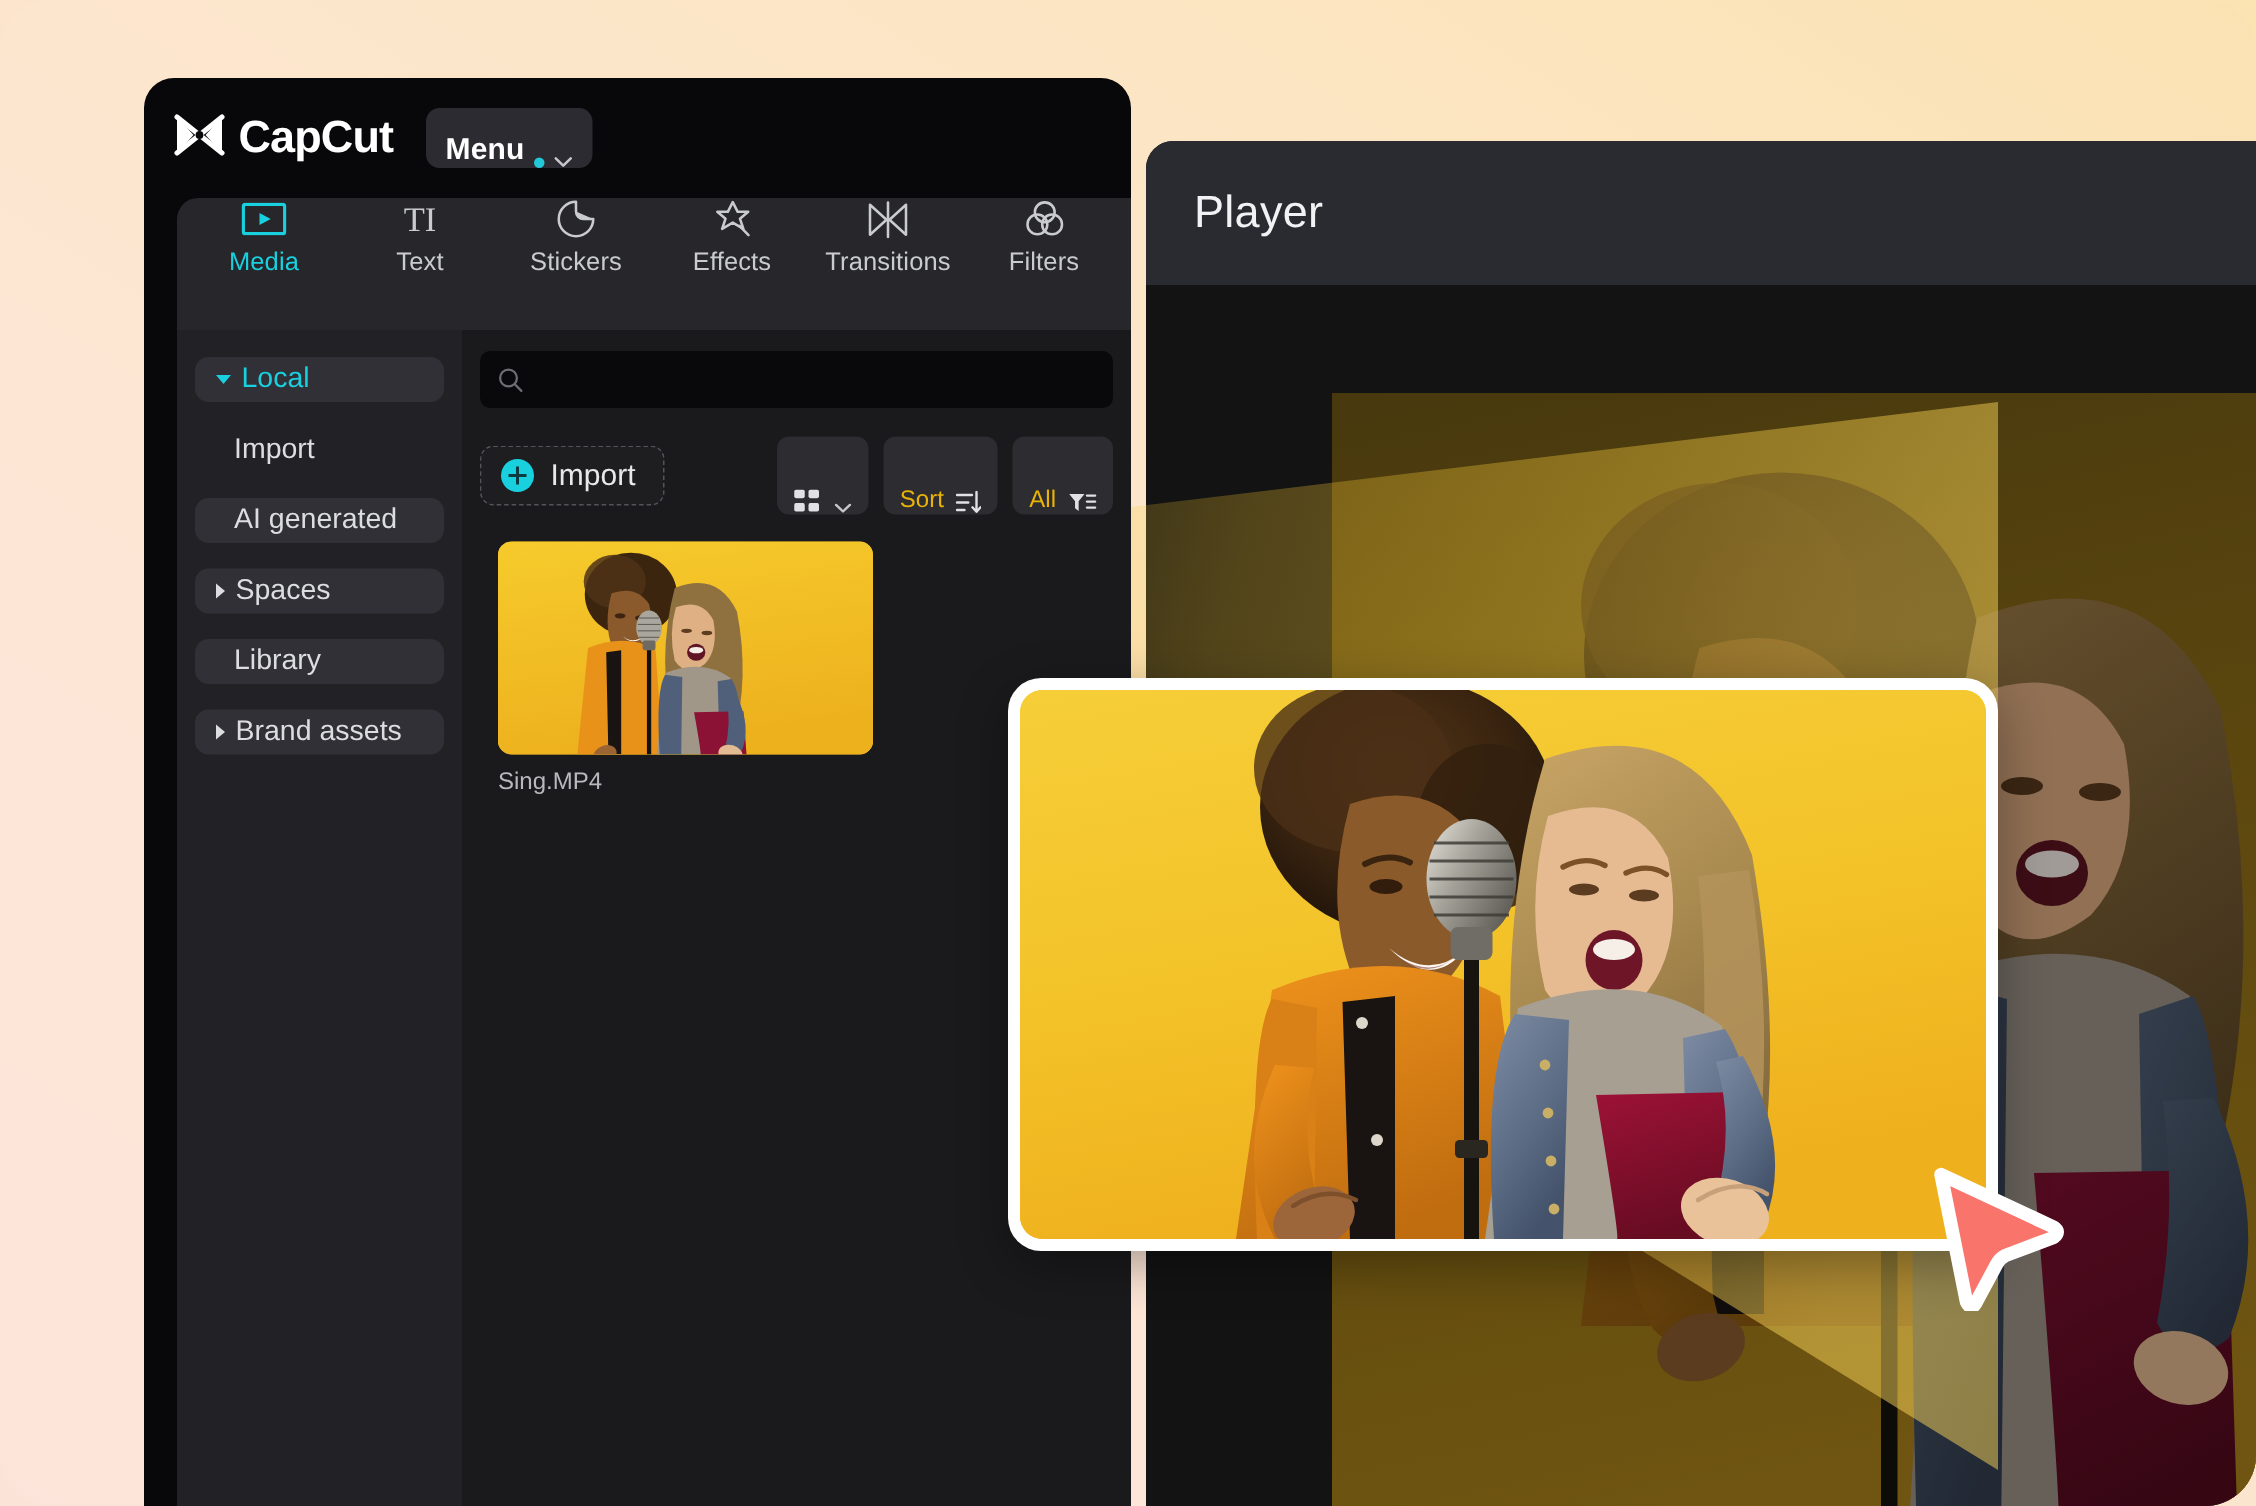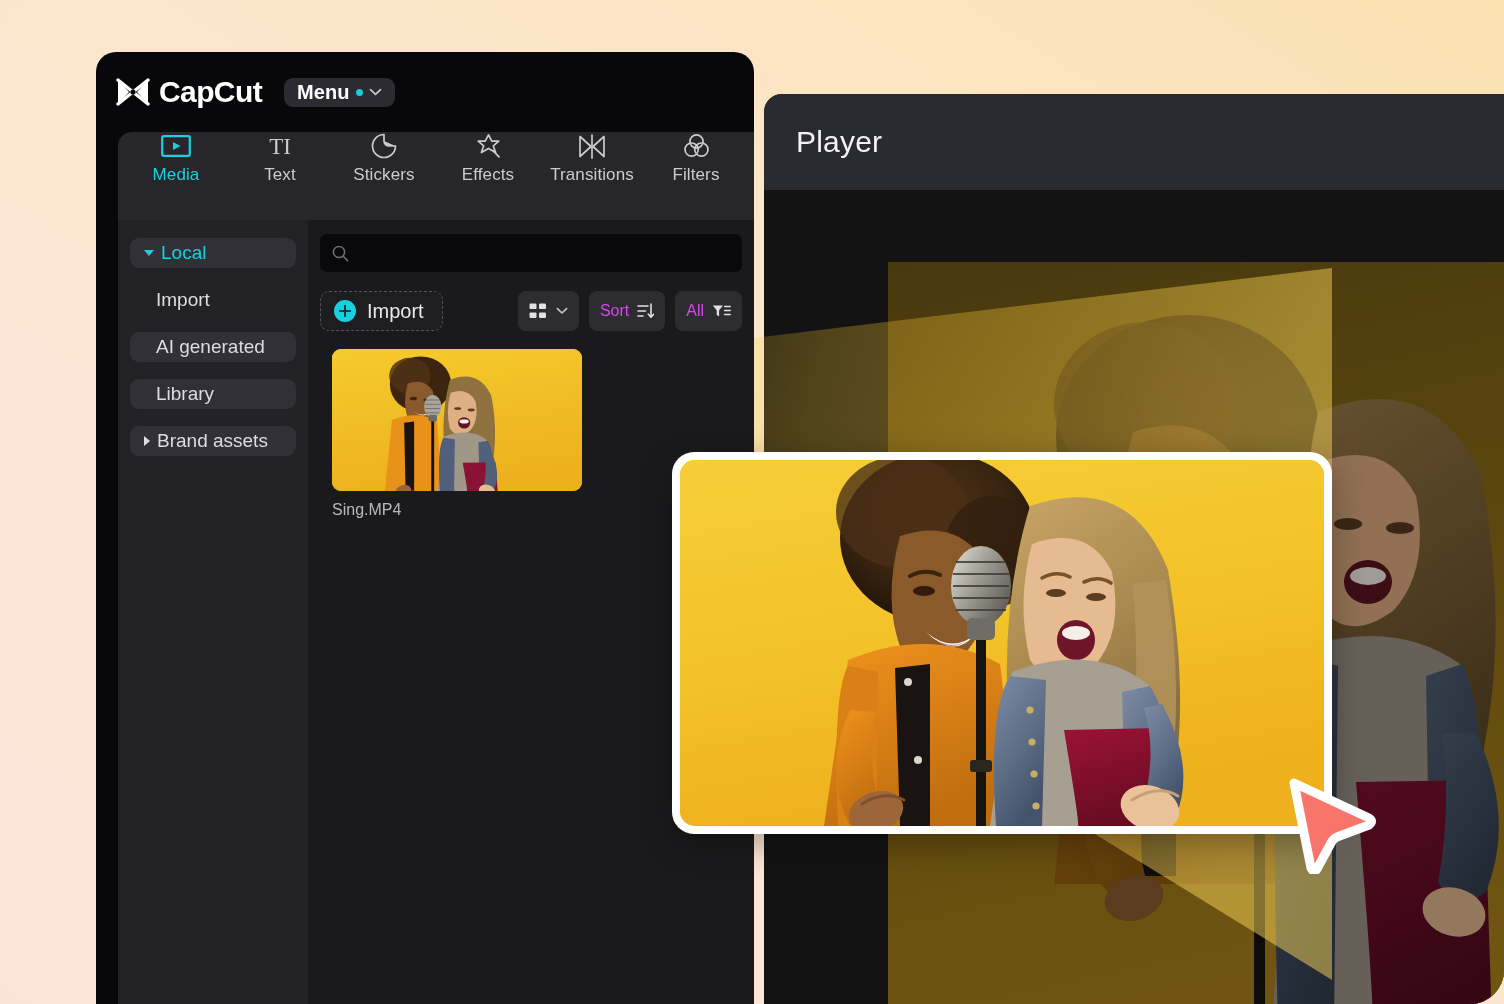--- a/index.html
+++ b/index.html
@@ -73,32 +73,32 @@
     background: #08080a;
     border-radius: 20px 20px 0 0;
     overflow: hidden;
   }
   .titlebar {
     position: absolute; left: 0; top: 0;
     width: 100%; height: 80px;
     display: flex; align-items: center;
     padding-left: 20px;
   }
-  .logo-wrap { display: flex; align-items: center; gap: 9px; }
+  .logo-wrap { display: flex; gap: 9px; }
   .logo-mark { width: 34px; height: 30px; display:block; }
   .logo-text {
     font-size: 30px; color: #ffffff; font-weight: 700;
     letter-spacing: -0.6px;
   }
   .menu-btn {
     margin-left: 22px;
-    height: 29px; padding: 0 13px;
+    height: 40px; padding: 0 13px;
     background: #2b2b31;
     border-radius: 9px;
-    display: flex; align-items: center; gap: 6px;
+    display: flex; align-items: flex-end; gap: 6px;
     cursor: pointer;
   }
   .menu-label { font-size: 20px; color: #ffffff; font-weight: 700; letter-spacing: .1px;}
   .menu-dot { width: 7px; height: 7px; border-radius: 50%; background: #22C8D8; }
   .chev { width: 13px; height: 8px; display:block; }
 
   
   .tabbar {
     position: absolute; left: 22px; top: 80px;
     width: 636px; height: 88px;
@@ -192,28 +192,28 @@
   }
   .plus-circle:before, .plus-circle:after {
     content:""; position:absolute; background:#0c3c41;
   }
   .plus-circle:before { left: 5px; top: 10px; width: 12px; height: 2px; }
   .plus-circle:after  { top: 5px; left: 10px; height: 12px; width: 2px; }
   .import-label { font-size: 20px; color: #e8e8ea; }
 
   .tool-spacer { flex: 1; }
   .pill {
-    height: 40px;
+    height: 52px;
     background: #2c2c31;
     border-radius: 8px;
-    display: flex; align-items: center;
+    display: flex; align-items: flex-end;
     gap: 8px; padding: 0 11px;
     margin-left: 10px;
     cursor: pointer;
-    color: #d946ef;
+    color: #eab308;
     font-size: 16px;
   }
 
   
   .media-grid { margin-top: 18px; padding-left: 12px; }
   .media-card { width: 250px; cursor: pointer; }
   .media-thumb {
     width: 250px; height: 142px;
     border-radius: 9px;
     overflow: hidden;
@@ -447,20 +447,24 @@
           <span class="caret down"></span>
           <span>Local</span>
         </div>
         <div class="side-item plain">
           <span>Import</span>
         </div>
         <div class="side-item filled">
           <span style="padding-left:12px">AI generated</span>
         </div>
         <div class="side-item filled">
+          <span class="caret right"></span>
+          <span>Spaces</span>
+        </div>
+        <div class="side-item filled">
           <span style="padding-left:12px">Library</span>
         </div>
         <div class="side-item filled">
           <span class="caret right"></span>
           <span>Brand assets</span>
         </div>
       </div>
 
       <div class="content">
 

